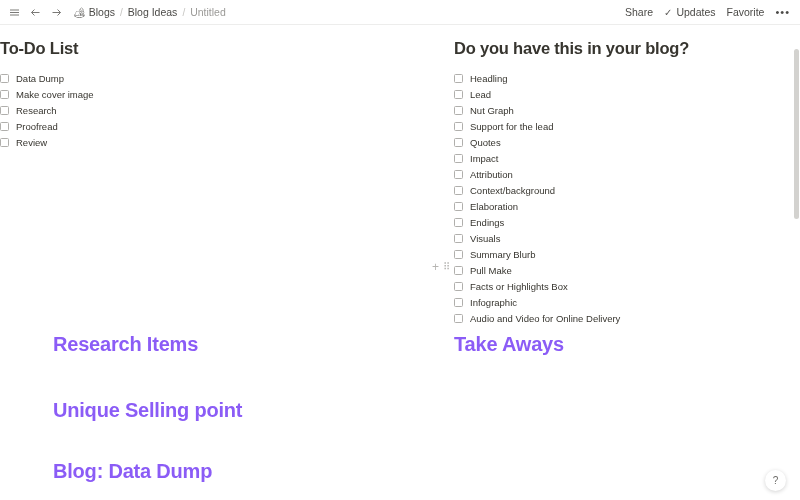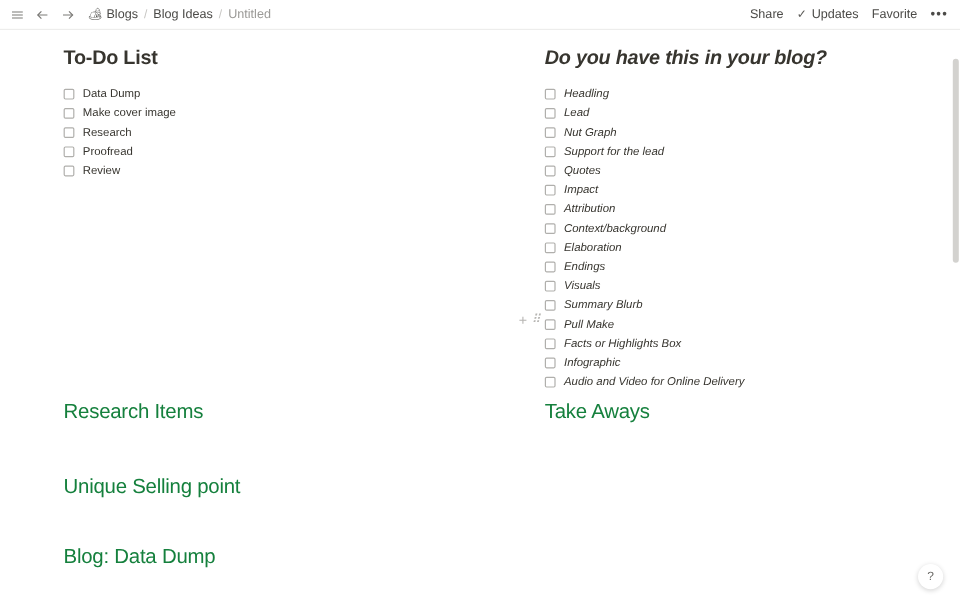--- a/index.html
+++ b/index.html
@@ -64,24 +64,23 @@
     padding: 0;
     overflow: hidden;
   }
 
   .columns {
     display: flex;
     padding: 14px 0 0 0;
   }
   .col {
     width: 50%;
-    padding-left: 53px;
-    position: relative;
-  }
-  .col.right { padding-left: 54px; font-style: italic; }
+    position: relative;
+  }
+  .col.right { padding-left: 54px; }
 
   h2.section {
     font-size: 16.5px;
     font-weight: bold;
     letter-spacing: -0.2px;
     margin: 0 0 9px 0;
     color: #37352f;
   }
 
   .todo {
@@ -127,25 +126,25 @@
   .lower {
     position: relative;
     margin-top: 10px;
   }
   .lower-row {
     display: flex;
   }
   .lower-col { width: 50%; padding-left: 53px; }
   .lower-col.right { padding-left: 54px; }
   h2.big {
-    font-size: 17px;
-    font-weight: normal;
+    font-size: 20px;
+    font-weight: bold;
     letter-spacing: -0.2px;
     margin: 0;
-    color: #15803d;
+    color: #8b5cf6;
   }
   .stack { padding-left: 53px; }
   .stack h2 { margin: 0; }
   .gap-1 { height: 43px; }
   .gap-2 { height: 38px; }
 
   
   .scrollbar {
     position: absolute;
     right: 1px;

